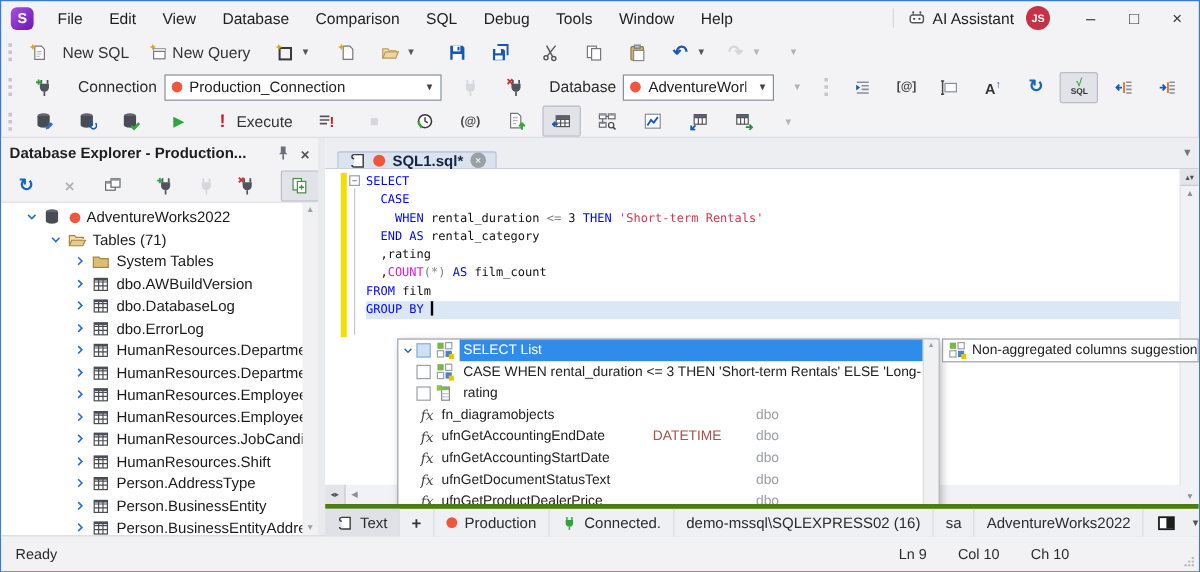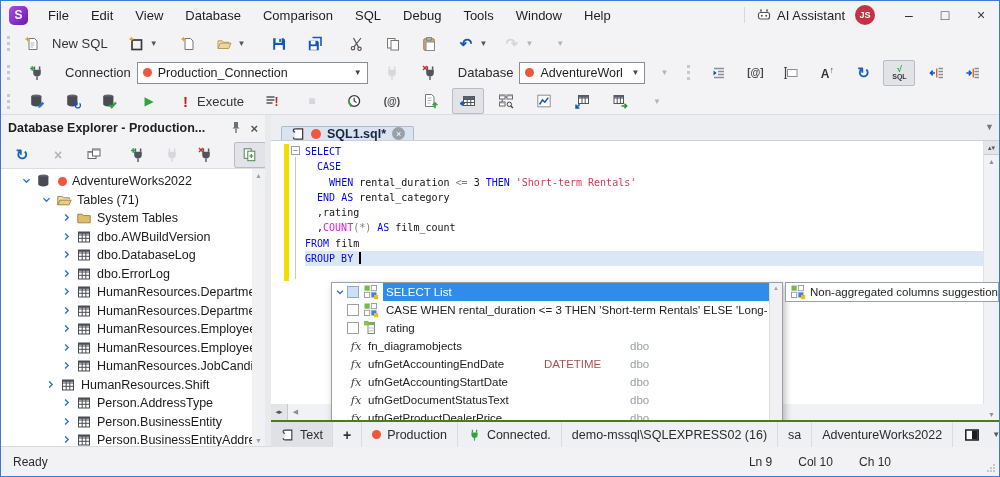--- a/index.html
+++ b/index.html
@@ -111,21 +111,21 @@
   .prow.sel .plabel{background:#2f8ceb;color:#fff;flex:1;height:18px;display:flex;align-items:center}
   .ptype{position:absolute;left:212px;color:#a8524a}
   .pschema{position:absolute;left:298px;color:#9aa0a8}
   .psb{position:absolute;right:0;top:0;bottom:0;width:12px;background:#f1f1f4;border-left:1px solid #ddd}
   .psb .up{position:absolute;top:2px;left:0;right:0;text-align:center;font-size:6px;color:#9aa0a8}
   .psb .dn{position:absolute;bottom:2px;left:0;right:0;text-align:center;font-size:6px;color:#9aa0a8}
   #hint{position:absolute;left:514px;top:167px;width:214px;height:20px;background:#fff;border:1px solid #9aa0a8;
         display:flex;align-items:center;font-size:11.5px;gap:4px;padding:0 4px;z-index:5;box-sizing:border-box;white-space:nowrap}
   #hint .pic{margin:0}
   
-  #docbar{position:absolute;left:0;right:0;bottom:0;height:27px;background:#eff0f3;border-top:2px solid #4d7c0f;
+  #docbar{position:absolute;left:0;right:0;bottom:0;height:27px;background:#eff0f3;border-top:4px solid #4d7c0f;
           display:flex;align-items:stretch;font-size:12.5px;z-index:7;box-sizing:border-box}
   .dseg{display:flex;align-items:center;padding:0 10px;border-right:1px solid #dbdce1;gap:6px;color:#2b2b2b;white-space:nowrap}
   #dtab{background:#e0e1e6;padding:0 9px}
   .dright{margin-left:auto;display:flex;align-items:stretch}
   .ddot{width:9px;height:9px;border-radius:50%;background:#f0563c}
   
   #statusbar{position:absolute;left:0;right:0;bottom:0;height:29px;background:#f2f2f5;border-top:1px solid #d9dade;
              display:flex;align-items:center;font-size:12px;color:#2b2b2b}
   #sb-ready{margin-left:12px}
   #sb-pos{margin-left:auto;display:flex;gap:26px;margin-right:108px}
@@ -175,20 +175,31 @@
       <div class="tbtn" style="margin-left: 2px; gap: 12px;">
         <span class="ic">
           <svg width="16" height="16" viewBox="0 0 16 16" xmlns="http://www.w3.org/2000/svg">
             <path d="M5 2.5h5.5l2.5 2.5v8.5H5z" fill="#fff" stroke="#777"></path>
             <path d="M6.5 7h4M6.5 9h4M6.5 11h2.5" stroke="#b0b6be"></path>
             <path d="M3.4 0.4l.8 1.9 1.9.8-1.9.8-.8 1.9-.8-1.9L.7 3.1l1.9-.8z" fill="#e8a400"></path>
           </svg>
         </span>
         <span>New SQL</span>
       </div>
+      <div class="tbtn" style="margin-left: 8px;">
+        <span class="ic">
+          <svg width="16" height="16" viewBox="0 0 16 16" xmlns="http://www.w3.org/2000/svg">
+            <rect x="4" y="4.5" width="9.5" height="8.5" fill="#fff" stroke="#777"></rect>
+            <rect x="4" y="4.5" width="9.5" height="2.4" fill="#dfe3ea"></rect>
+            <path d="M4 6.9h9.5" stroke="#777"></path>
+            <path d="M3.4 0.4l.8 1.9 1.9.8-1.9.8-.8 1.9-.8-1.9L.7 3.1l1.9-.8z" fill="#e8a400"></path>
+          </svg>
+        </span>
+        <span>New Query</span>
+      </div>
       <div class="tbtn" style="margin-left: 12px;">
         <span class="ic">
           <svg width="16" height="16" viewBox="0 0 16 16" xmlns="http://www.w3.org/2000/svg">
             <rect x="4" y="4" width="9.5" height="9.5" fill="none" stroke="#3a3a3a" stroke-width="1.7"></rect>
             <path d="M3.4 0.4l.8 1.9 1.9.8-1.9.8-.8 1.9-.8-1.9L.7 3.1l1.9-.8z" fill="#e8a400"></path>
           </svg>
         </span>
         <span class="ddg">▼</span>
       </div>
       <div class="tbtn" style="margin-left: 10px;">
@@ -707,21 +718,21 @@
             <span class="chev"><svg width="16" height="16" viewBox="0 0 16 16" xmlns="http://www.w3.org/2000/svg">
                 <path d="M6 3.5l4.5 4.5L6 12.5" fill="none" stroke="#2a6fd4" stroke-width="2"></path>
               </svg></span>
             <span class="tic"><svg width="16" height="16" viewBox="0 0 16 16" xmlns="http://www.w3.org/2000/svg">
                 <rect x="2.5" y="3" width="11" height="10" fill="#fff" stroke="#4a4d55"></rect>
                 <path d="M2.5 6h11M2.5 9.3h11M6.2 3v10M9.8 3v10" stroke="#4a4d55"></path>
                 <rect x="2.5" y="3" width="11" height="1.8" fill="#4a4d55"></rect>
               </svg></span>
             <span>HumanResources.JobCandidate</span>
           </div>
-          <div class="trow" style="padding-left: 44px;">
+          <div class="trow" style="padding-left: 60px;">
             <span class="chev"><svg width="16" height="16" viewBox="0 0 16 16" xmlns="http://www.w3.org/2000/svg">
                 <path d="M6 3.5l4.5 4.5L6 12.5" fill="none" stroke="#2a6fd4" stroke-width="2"></path>
               </svg></span>
             <span class="tic"><svg width="16" height="16" viewBox="0 0 16 16" xmlns="http://www.w3.org/2000/svg">
                 <rect x="2.5" y="3" width="11" height="10" fill="#fff" stroke="#4a4d55"></rect>
                 <path d="M2.5 6h11M2.5 9.3h11M6.2 3v10M9.8 3v10" stroke="#4a4d55"></path>
                 <rect x="2.5" y="3" width="11" height="1.8" fill="#4a4d55"></rect>
               </svg></span>
             <span>HumanResources.Shift</span>
           </div>

